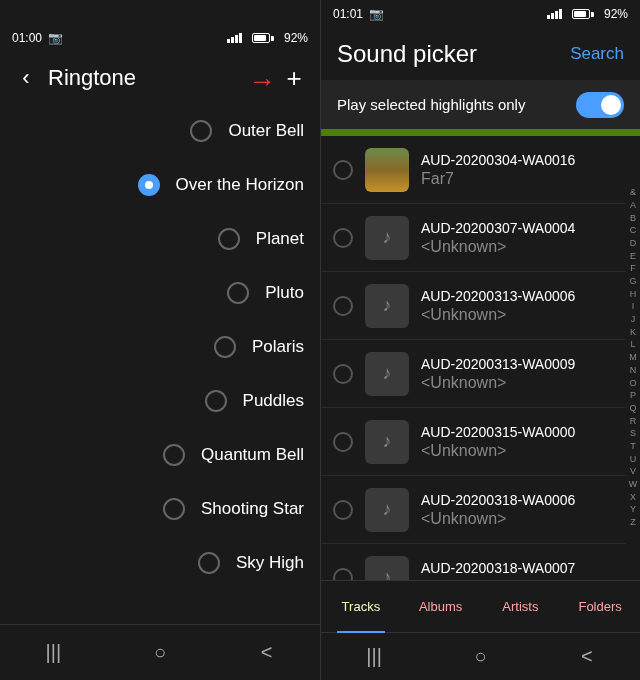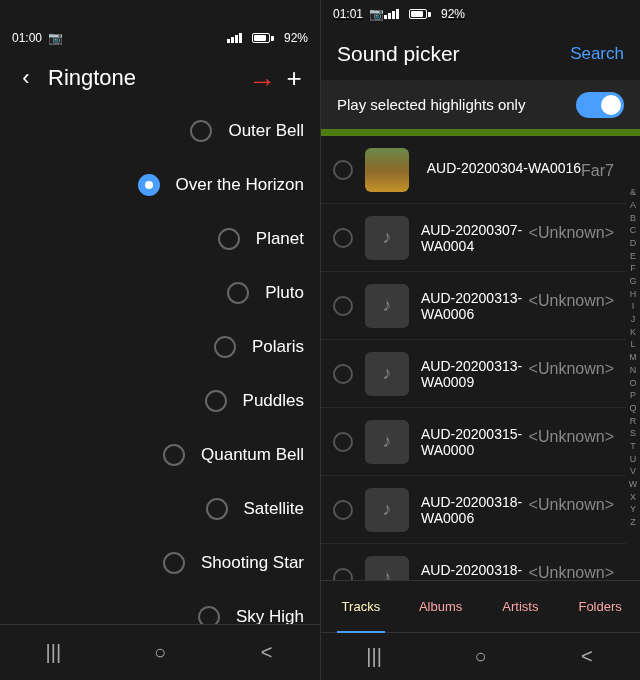--- a/index.html
+++ b/index.html
@@ -166,35 +166,35 @@
       flex-direction: column;
       flex-shrink: 0;
       border-left: 1px solid #333;
     }
 
     .right-status-bar {
       height: 28px;
       background: #1a1a1a;
       display: flex;
       align-items: center;
+      justify-content: space-between;
       padding: 0 12px;
-      text-decoration: underline;
     }
 
     .right-top-bar {
       height: 52px;
       display: flex;
       align-items: center;
       justify-content: space-between;
       padding: 0 16px;
       background: #1a1a1a;
     }
 
     .right-title {
-      font-size: 21px;
+      font-size: 24px;
       color: #fff;
       font-weight: 400;
     }
 
     .search-btn {
       font-size: 17px;
       color: #4a9eff;
       cursor: pointer;
     }
 
@@ -285,21 +285,22 @@
     }
 
     .music-note {
       color: #888;
       font-size: 18px;
     }
 
     .sound-info {
       flex: 1;
       display: flex;
-      justify-content: flex-end;
+      flex-direction: column;
+      justify-content: flex-start;
     }
 
     .sound-name {
       font-size: 14px;
       color: #fff;
       font-weight: 500;
     }
 
     .sound-sub {
       font-size: 16px;
@@ -461,24 +462,20 @@
         <div class="radio-circle"></div>
         <span class="ringtone-name">Polaris</span>
       </div>
       <div class="ringtone-item">
         <div class="radio-circle"></div>
         <span class="ringtone-name">Puddles</span>
       </div>
       <div class="ringtone-item">
         <div class="radio-circle"></div>
         <span class="ringtone-name">Quantum Bell</span>
-      </div>
-      <div class="ringtone-item">
-        <div class="radio-circle"></div>
-        <span class="ringtone-name">Satellite</span>
       </div>
       <div class="ringtone-item">
         <div class="radio-circle"></div>
         <span class="ringtone-name">Shooting Star</span>
       </div>
       <div class="ringtone-item">
         <div class="radio-circle"></div>
         <span class="ringtone-name">Sky High</span>
       </div>
       <div class="ringtone-item"></div>

